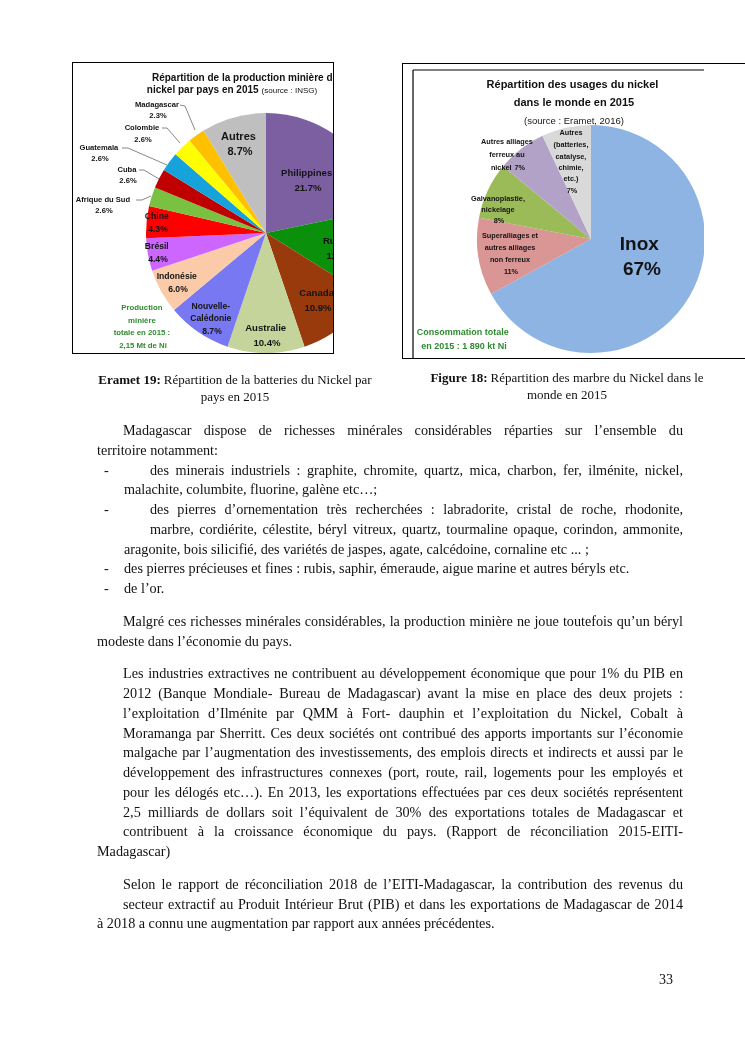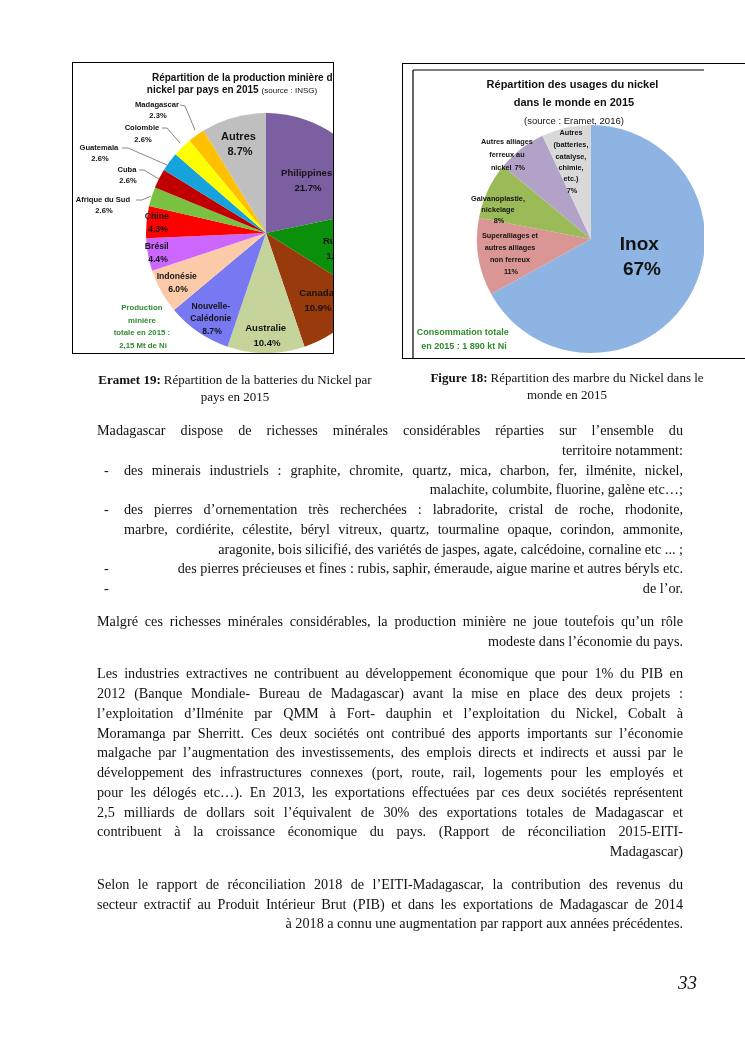--- a/index.html
+++ b/index.html
@@ -30,26 +30,26 @@
     .caption {
       position: absolute; text-align: center; font-size: 13px; line-height: 17px; color: #111;
     }
     .caption .cl { display: block; white-space: nowrap; }
     .caption .cb { font-weight: bold; margin-right: 3px; }
 
     .body {
       position: absolute; left: 97px; top: 421px; width: 586px;
       font-size: 14.2px; line-height: 19.75px; color: #111;
     }
-    .jl { display: block; text-align: justify; text-align-last: justify; white-space: nowrap; }
-    .ll { display: block; text-align: right; white-space: nowrap; }
+    .jl { display: block; text-align: justify; text-align-last: justify; white-space: nowrap; margin-left: 26px; }
+    .ll { display: block; text-align: left; white-space: nowrap; }
     .p { margin-top: 13px; }
     .li { position: relative; padding-left: 27px; }
     .dash { position: absolute; left: 7px; top: 0; }
-    .pagenum { position: absolute; right: 48px; top: 972px; font-size: 19px; color: #111; font-style: italic; }
+    .pagenum { position: absolute; right: 72px; top: 972px; font-size: 14px; color: #111; }
   </style>
 </head>
 <body>
 
 <div id="page">
 
   <div class="frame" style="left:72px; top:62px; width:262px; height:292px;">
     <svg width="315" height="292" viewBox="0 0 315 292">
       <g id="pie-slices-production">
           <path d="M194,171 L194.00,51.00 A120,120 0 0 1 311.43,146.30 Z" fill="#7B5FA0"></path>
@@ -246,21 +246,21 @@
         <span class="dash">-</span>
         <span class="ll">des pierres précieuses et  fines : rubis, saphir, émeraude, aigue marine et autres béryls etc.</span>
       </div>
       <div class="li">
         <span class="dash">-</span>
         <span class="ll">de l’or.</span>
       </div>
     </div>
 
     <div class="p">
-      <span class="jl">Malgré ces richesses minérales considérables, la production minière ne joue toutefois qu’un rôle</span>
+      <span class="jl">Malgré ces richesses minérales considérables, la production minière ne joue toutefois qu’un béryl</span>
       <span class="ll">modeste dans l’économie du pays.</span>
     </div>
 
     <div class="p">
       <span class="jl">Les industries extractives ne contribuent au développement économique que pour 1% du PIB en</span>
       <span class="jl">2012 (Banque Mondiale- Bureau de Madagascar) avant la mise en place des deux projets :</span>
       <span class="jl">l’exploitation d’Ilménite par QMM à Fort- dauphin et l’exploitation du Nickel, Cobalt à</span>
       <span class="jl">Moramanga par Sherritt. Ces deux sociétés ont contribué des apports importants sur l’économie</span>
       <span class="jl">malgache par l’augmentation des investissements, des emplois directs et indirects et aussi par le</span>
       <span class="jl">développement des infrastructures connexes (port, route, rail, logements pour les employés et</span>

